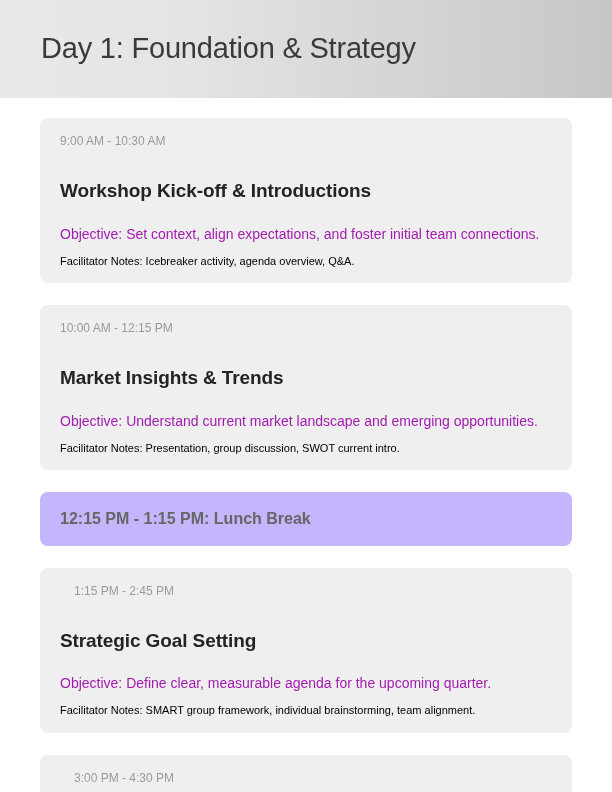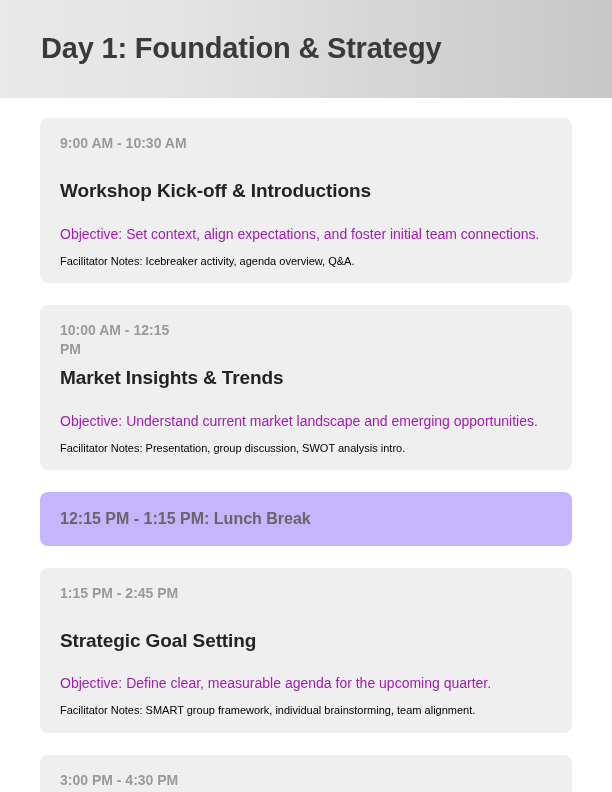--- a/index.html
+++ b/index.html
@@ -21,21 +21,21 @@
     height: 98px;
     width: 612px;
     background: linear-gradient(to right, #e9e9e9 0%, #e4e4e4 30%, #d3d3d3 70%, #c7c7c7 100%);
     display: flex;
     align-items: center;
     box-sizing: border-box;
     padding-left: 41px;
   }
   .page-title {
     font-size: 29px;
-    font-weight: bold;
+    font-weight: normal;
     color: #3a3a3a;
     letter-spacing: -0.2px;
     line-height: 1.1;
     margin: 0;
   }
 
   
   .agenda {
     padding: 20px 40px 0 40px;
     box-sizing: border-box;
@@ -54,30 +54,31 @@
   .break-card {
     background: #c4b5fd;
     border-radius: 8px;
     padding: 17px 20px 17px 20px;
     box-sizing: border-box;
     margin-bottom: 22px;
   }
 
   
   .session-time {
-    font-size: 14px;
+    font-size: 12px;
     color: #9a9a9a;
     line-height: 1.33;
     width: 128px;
     height: 19px;
-    font-weight: bold;
+    font-weight: normal;
   }
 
   .session-time.one-line {
     height: 19px;
+    text-align: center;
   }
 
   .session-title {
     font-size: 19px;
     font-weight: bold;
     color: #232323;
     margin-top: 27px;
     line-height: 1.2;
     letter-spacing: -0.1px;
   }
@@ -118,21 +119,21 @@
     <div class="session-time">9:00 AM - 10:30 AM</div>
     <div class="session-title">Workshop Kick-off &amp; Introductions</div>
     <div class="session-objective">Objective: Set context, align expectations, and foster initial team connections.</div>
     <div class="session-notes">Facilitator Notes: Icebreaker activity, agenda overview, Q&amp;A.</div>
   </div>
 
   <div class="session-card">
     <div class="session-time">10:00 AM - 12:15 PM</div>
     <div class="session-title">Market Insights &amp; Trends</div>
     <div class="session-objective">Objective: Understand current market landscape and emerging opportunities.</div>
-    <div class="session-notes">Facilitator Notes: Presentation, group discussion, SWOT analysis intro.</div>
+    <div class="session-notes">Facilitator Notes: Presentation, group discussion, SWOT current intro.</div>
   </div>
 
   <div class="break-card">
     <div class="break-text">12:15 PM - 1:15 PM: Lunch Break</div>
   </div>
 
   <div class="session-card">
     <div class="session-time one-line">1:15 PM - 2:45 PM</div>
     <div class="session-title">Strategic Goal Setting</div>
     <div class="session-objective">Objective: Define clear, measurable agenda for the upcoming quarter.</div>

